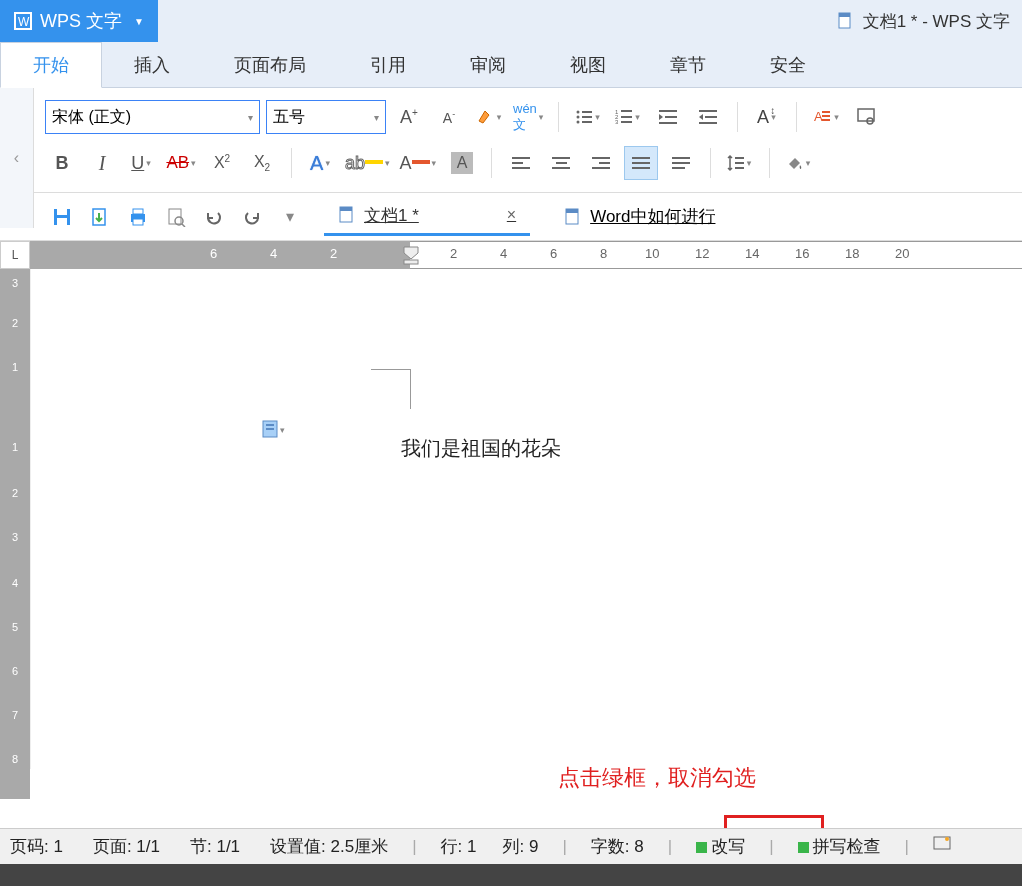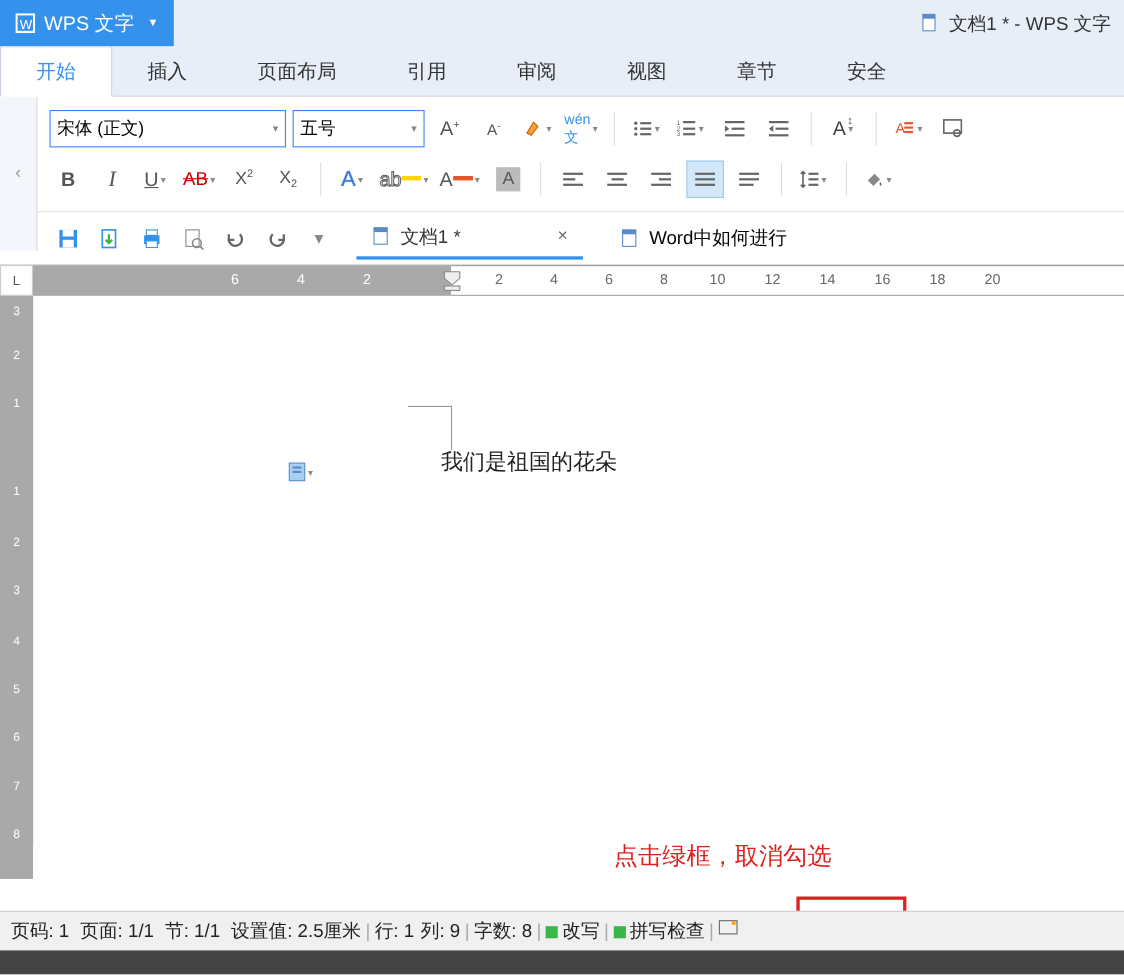--- a/index.html
+++ b/index.html
@@ -36,47 +36,47 @@
 .rx-sub { font-size:16px; }
 .rx-sub sub { font-size:10px; }
 .align-ic { display:grid; grid-template-rows:repeat(3,2px); gap:3px; width:18px; }
 .align-ic span { height:2px; background:#666; display:block; }
 .rbtn.active { background:#d4e8fb; border:1px solid #9cc8ee; }
 .side-strip { position:absolute; left:0; top:88px; width:34px; height:140px; background:#f3f6fa; border-right:1px solid #dcdcdc; display:flex; align-items:center; justify-content:center; color:#999; font-size:16px; }
 
 
 .quickbar { height:48px; background:#fff; border-bottom:1px solid #dcdcdc; display:flex; align-items:center; padding:0 10px; gap:10px; }
 .qbtn { width:28px; height:28px; display:flex; align-items:center; justify-content:center; cursor:pointer; }
-.doc-tab { height:38px; display:flex; align-items:center; padding:0 14px; font-size:17px; gap:8px; margin-left:10px; }
+.doc-tab { height:38px; display:flex; align-items:center; padding:0 14px; font-size:17px; gap:8px; margin-left:10px;text-decoration:underline; }
 .doc-tab.active { border-bottom:3px solid #3492ed; color:#333; }
 .doc-tab .close { margin-left:80px; color:#666; font-size:16px; }
 
 
 .workspace { display:flex; }
 .vruler { width:30px; background:#f0f0f0; }
 .vruler .corner { height:28px; background:#fff; border:1px solid #ccc; display:flex; align-items:center; justify-content:center; font-size:12px; color:#555;}
 .vruler .vticks { background:#a9a9a9; height:530px; position:relative; }
 .vruler .vt { position:absolute; left:0; width:100%; text-align:center; color:#fff; font-size:11px; }
 .main-col { flex:1; }
 .hruler { height:28px; background:#a9a9a9; position:relative; margin-left:0; }
 .hruler .white-seg { position:absolute; height:100%; background:#fff; border-top:1px solid #999; border-bottom:1px solid #999; }
 .hruler .ht { position:absolute; top:5px; color:#fff; font-size:13px; }
 .hruler .ht.dark { color:#666; }
 .hruler .indent-marker { position:absolute; top:4px; }
 .page { background:#fff; min-height:500px; position:relative; border-left:1px solid #eee; }
 .page .para-mark { position:absolute; left:230px; top:150px; width:20px; height:20px; }
 .page .corner-mark { position:absolute; left:340px; top:100px; width:40px; height:40px; border-left:1px solid #999; border-bottom:1px solid #999; transform:rotate(180deg); }
-.page .doc-text { position:absolute; left:370px; top:137px; font-size:20px; color:#222; }
+.page .doc-text { position:absolute; left:370px; top:166px; font-size:20px; color:#222; }
 
 
 .annotation { position:absolute; left:558px; top:763px; color:#e02020; font-size:22px; font-weight:500; }
 .red-box { position:absolute; left:724px; top:815px; width:100px; height:40px; border:3px solid #e02020; }
 
 
-.statusbar { position:absolute; bottom:22px; left:0; right:0; height:36px; background:#f0f0f0; border-top:1px solid #ccc; display:flex; align-items:center; padding:0 10px; font-size:17px; color:#222; gap:0; }
+.statusbar { position:absolute; bottom:22px; left:0; right:0; height:36px; background:#f0f0f0; border-top:1px solid #ccc; display:flex; align-items:center; padding:0 10px; font-size:17px; color:#222; gap:20px; }
 .st-sep { color:#aaa; margin:0 4px; }
 .st-item { white-space:nowrap; }
 .sq { display:inline-block; width:11px; height:11px; background:#3ab54a; margin-right:4px; vertical-align:middle; }
 .bot-strip { position:absolute; bottom:0; left:0; right:0; height:22px; background:#444; }
 </style>
 </head>
 <body>
 
 <div class="titlebar">
   <div class="app-menu">

